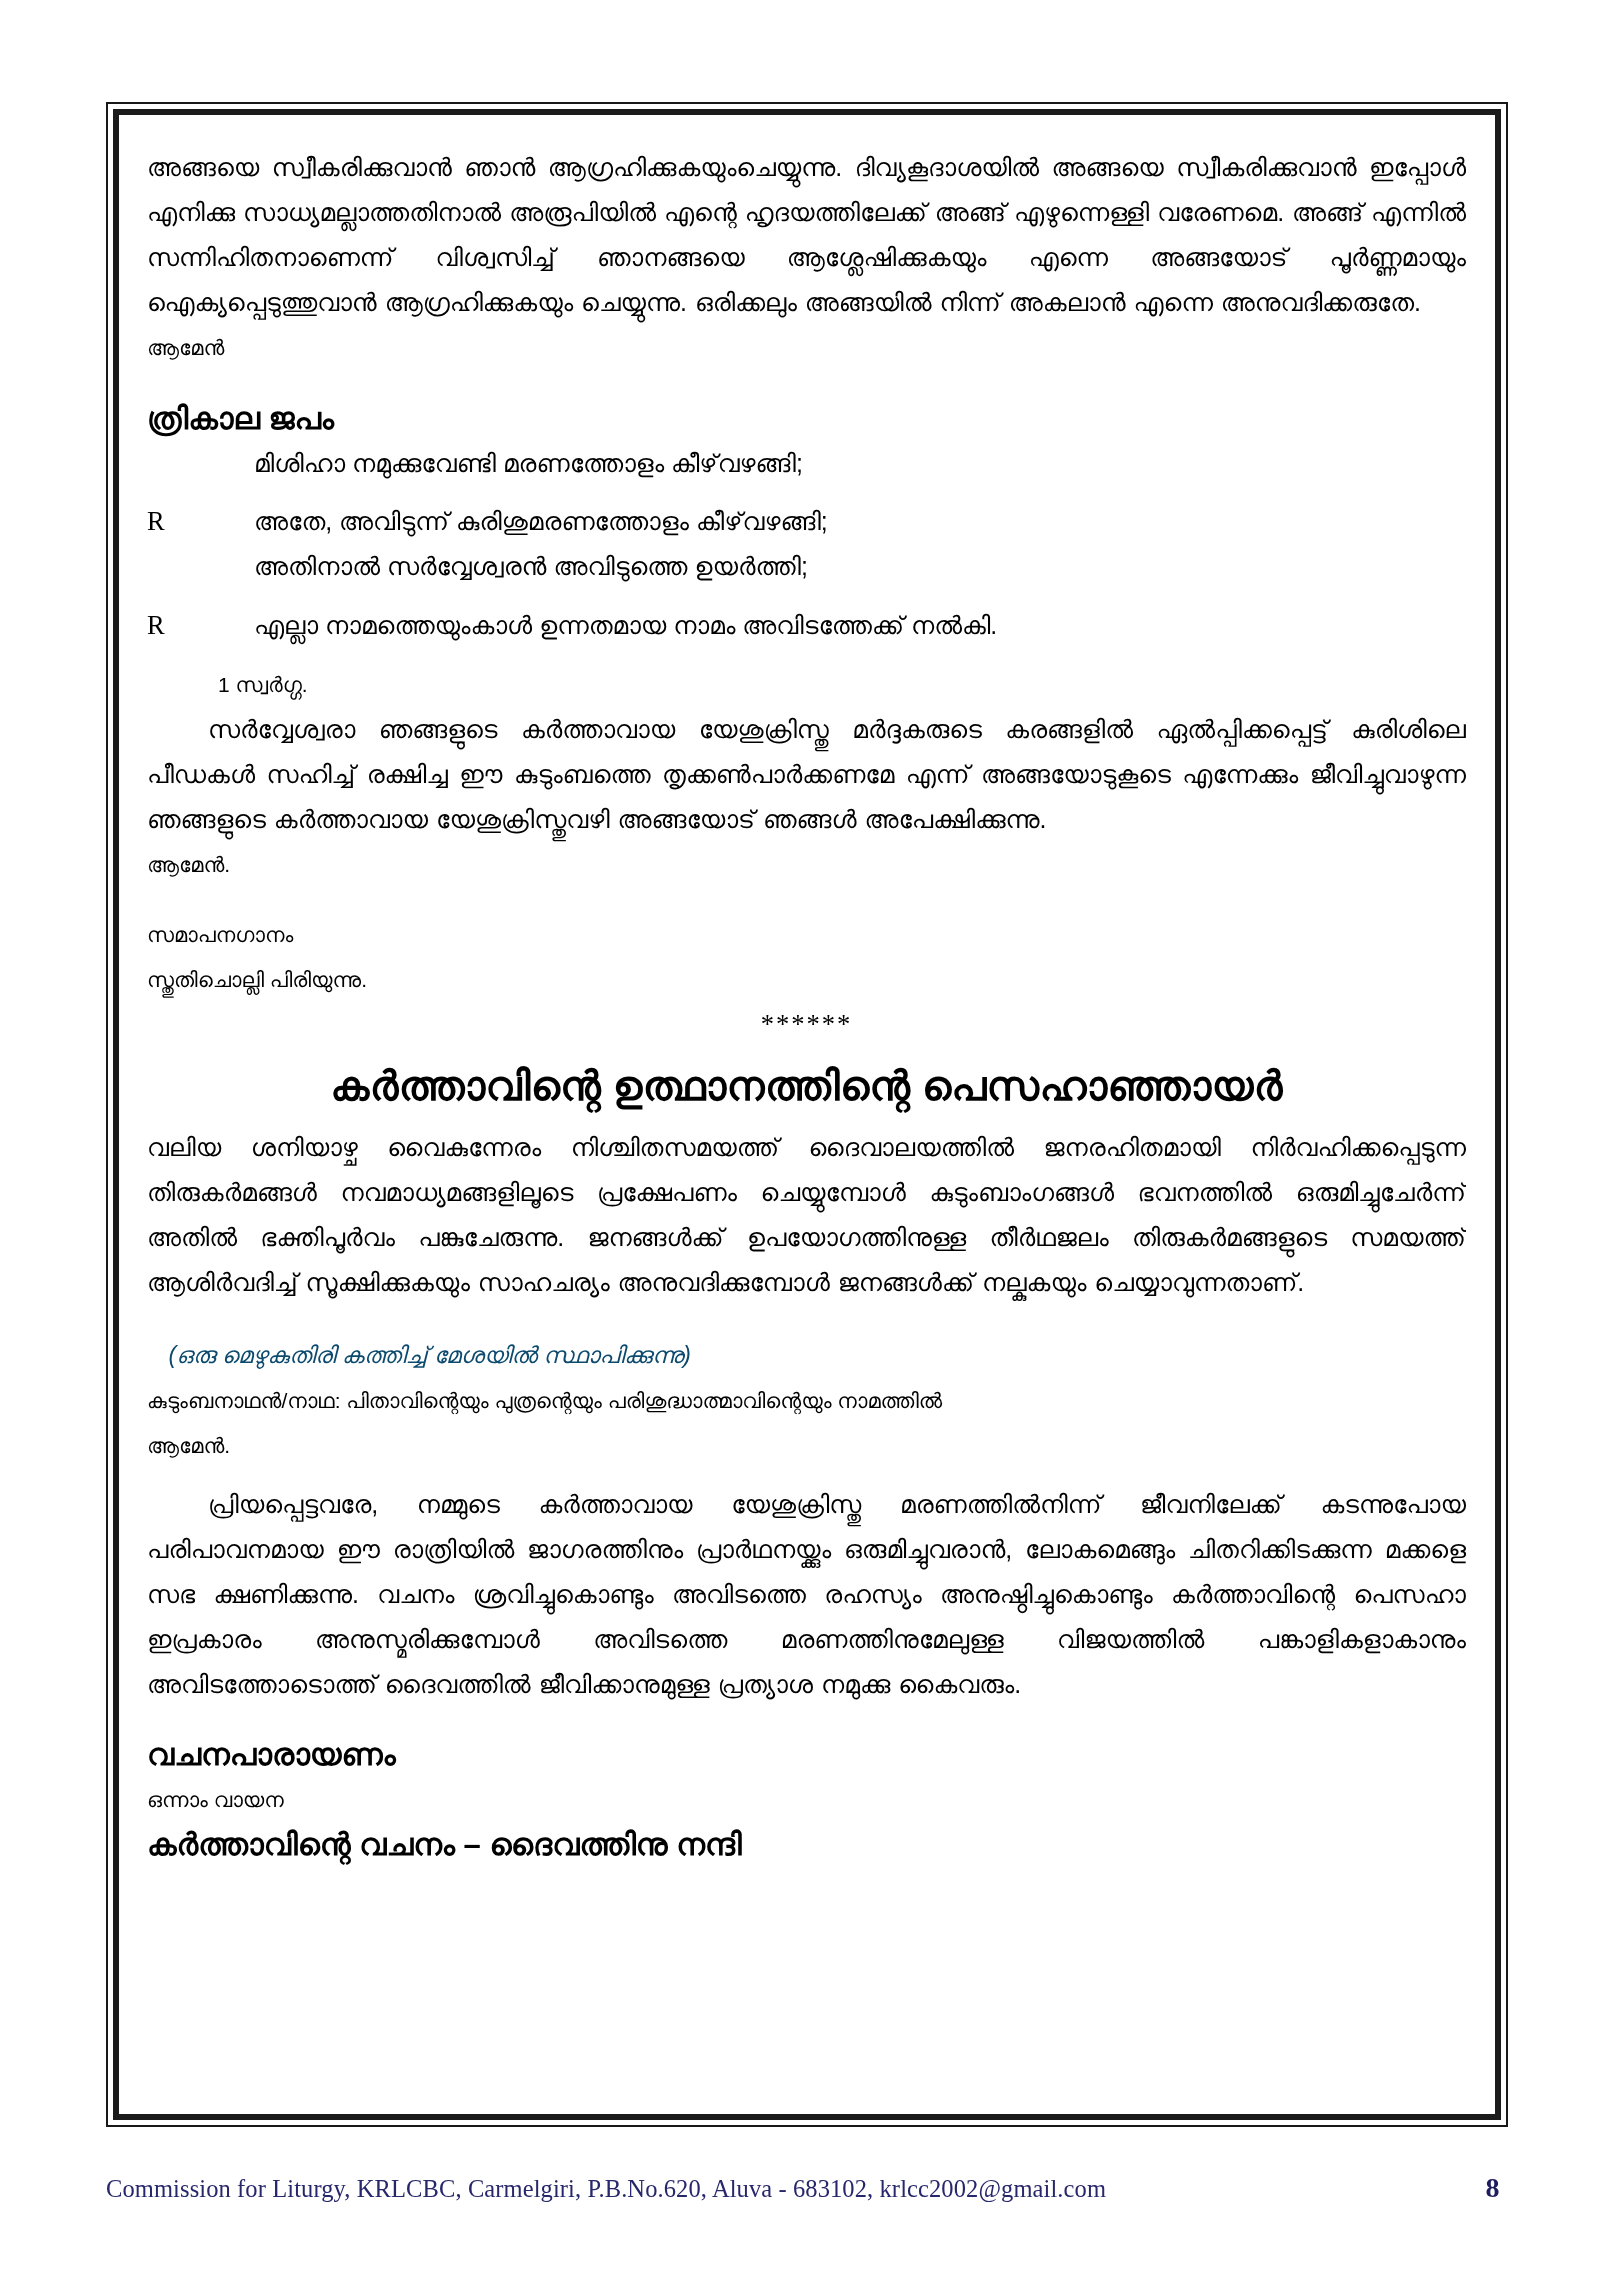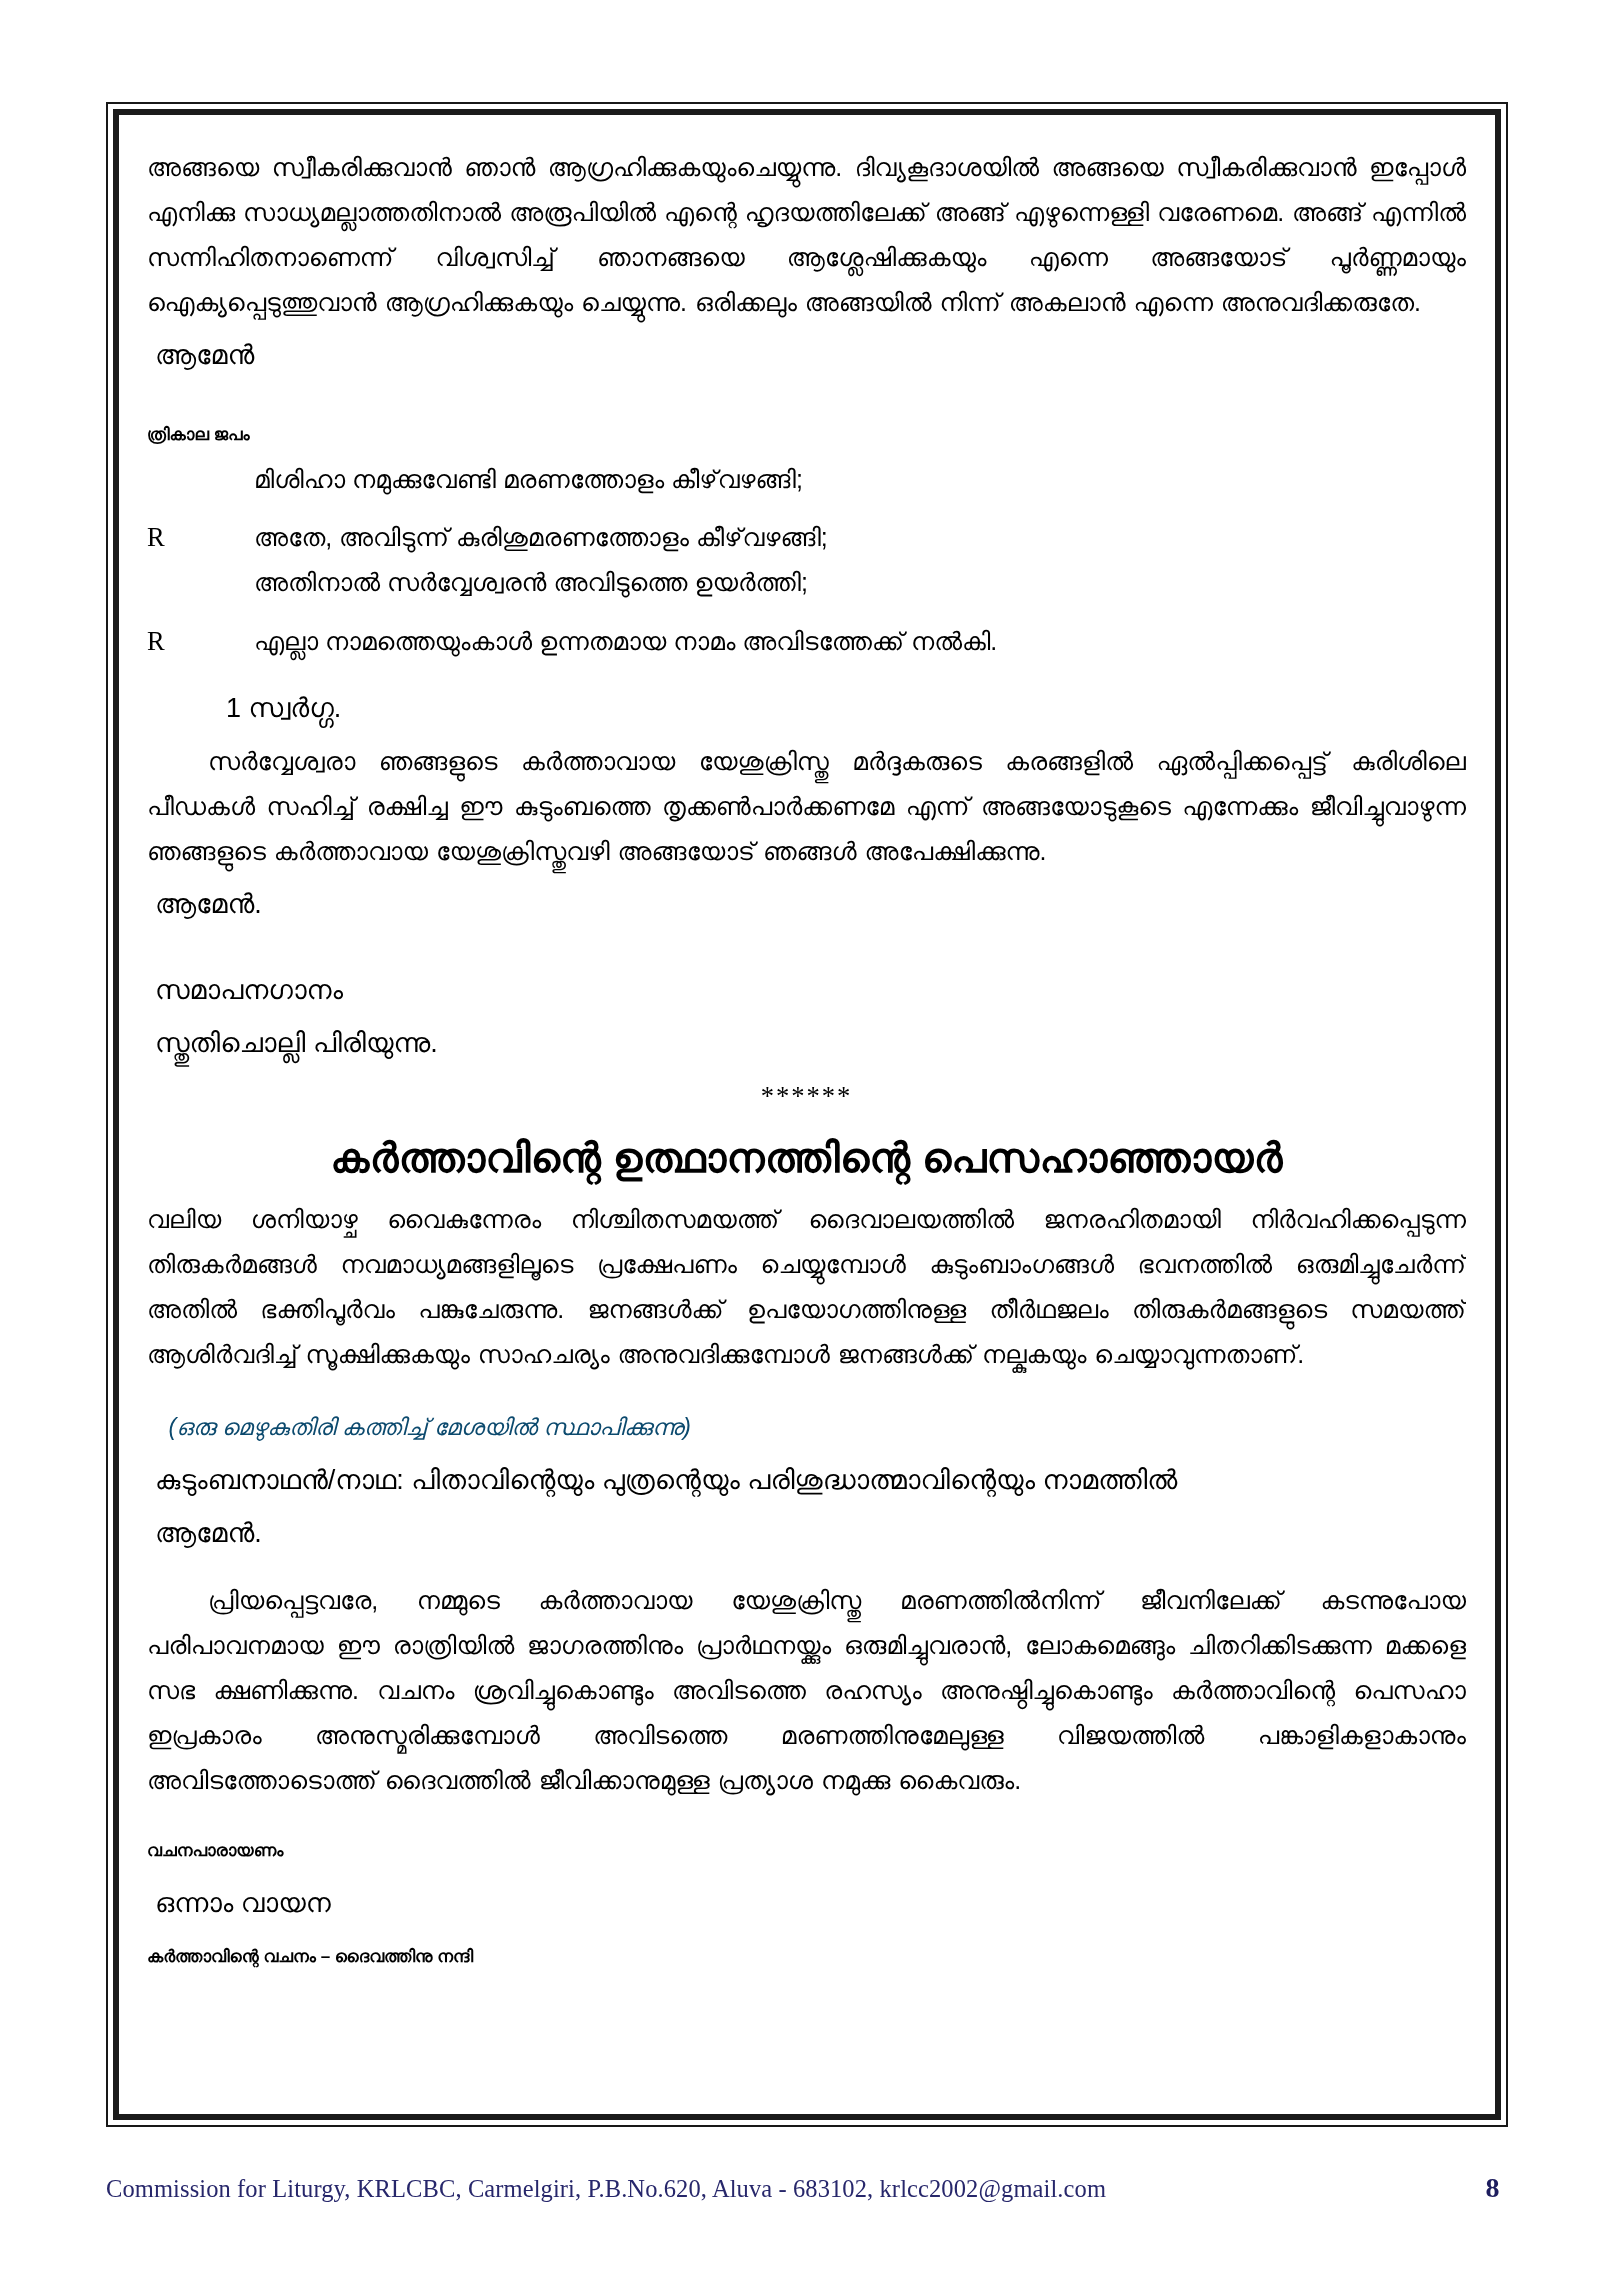--- a/index.html
+++ b/index.html
@@ -58,29 +58,29 @@
     text-align: justify;
     text-justify: inter-word;
     font-size: 25px;
     line-height: 45px;
     color: #000;
     word-spacing: 1px;
   }
   p.body.indent { text-indent: 61px; }
 
   .line {
-    margin: 8px;
-    font-size: 27px;
+    margin: 0;
+    font-size: 21px;
     line-height: 45px;
     color: #000;
   }
 
   .h-bold {
     margin: 0;
-    font-size: 17px;
+    font-size: 31px;
     line-height: 45px;
     font-weight: bold;
     color: #000;
   }
 
   .center-title {
     margin: 0;
     text-align: center;
     font-size: 41px;
     line-height: 51px;

